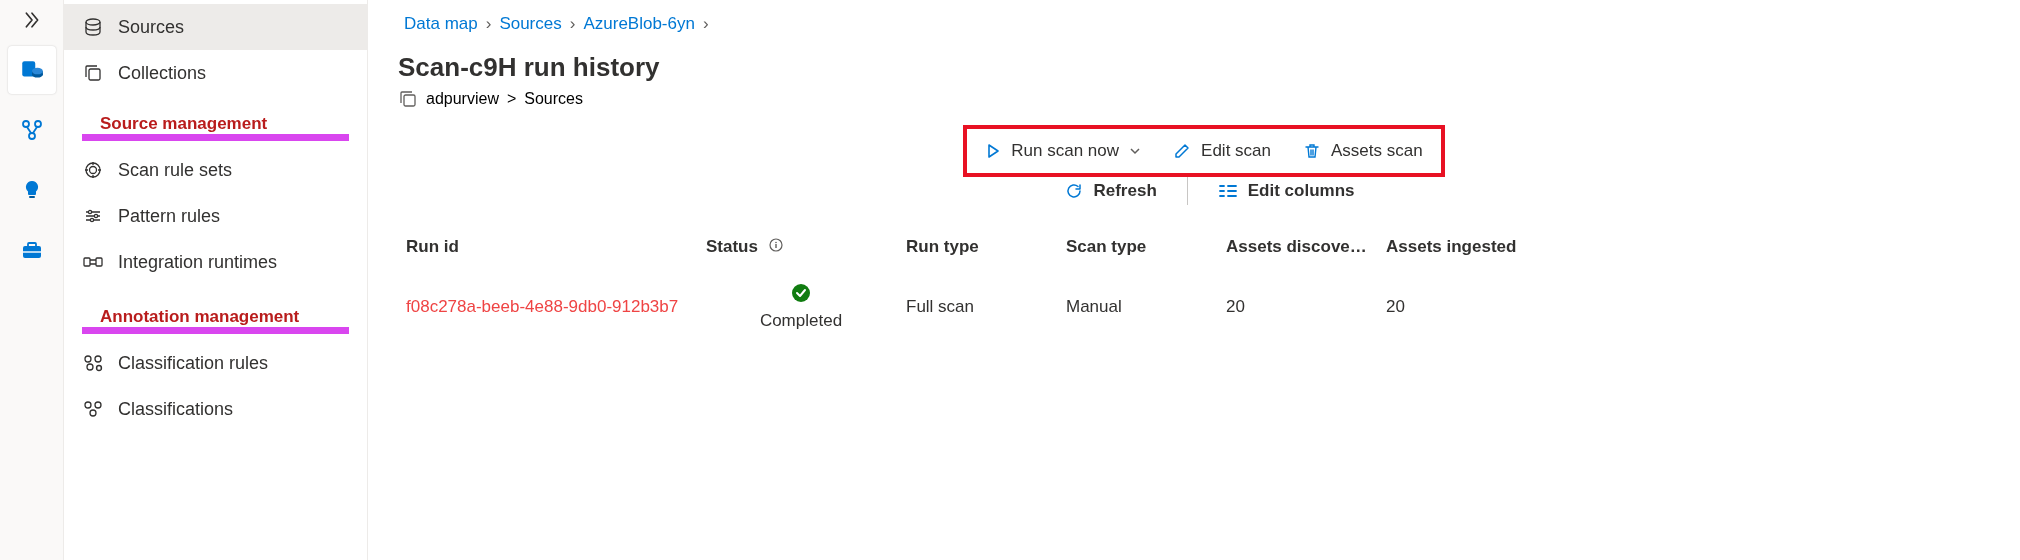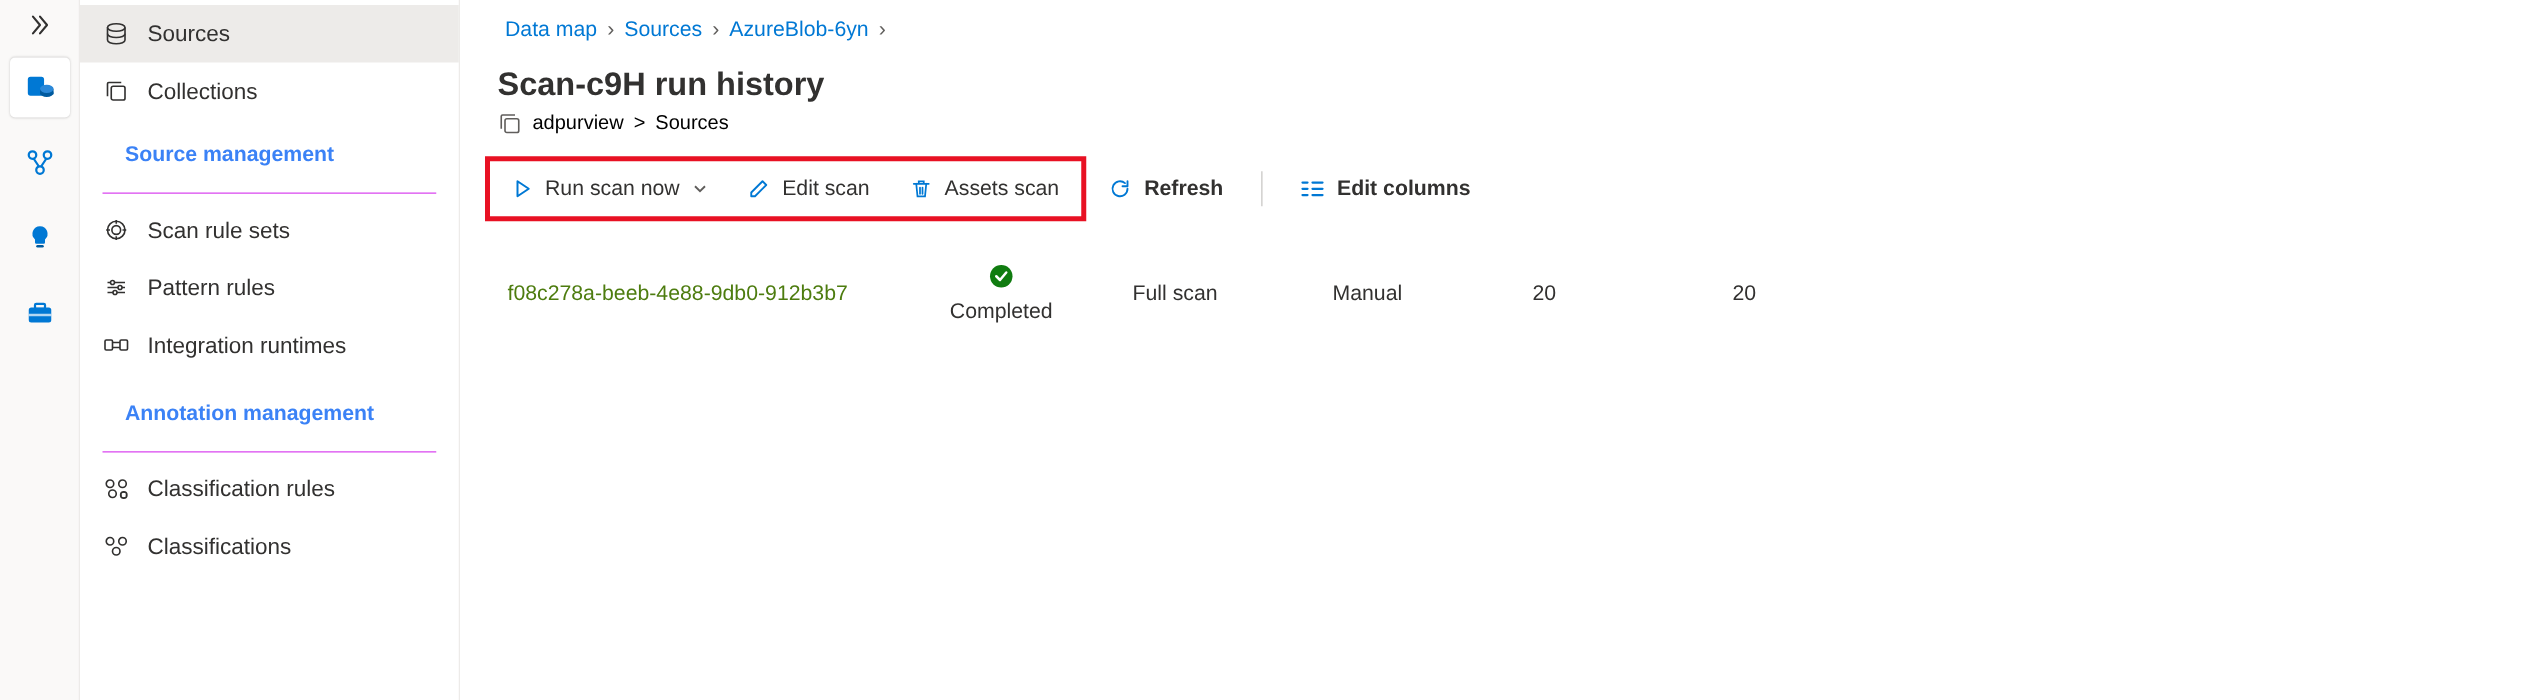--- a/index.html
+++ b/index.html
@@ -69,23 +69,23 @@
       width: 22px;
       height: 22px;
       display: flex;
       align-items: center;
       justify-content: center;
       color: #323130;
     }
     .sidebar .section-header {
       font-weight: 600;
       font-size: 17px;
-      padding: 18px 18px 20px;
-      color: #3b82f6;
-      border-bottom: 1px solid #d946ef;
+      padding: 18px 18px 0;
+      color: #b91c1c;
+      border-bottom: 7px solid #d946ef;
       margin: 0 18px 6px;
     }
     .sidebar .section-header:first-of-type {
     }
     .sb-section {
       padding-bottom: 4px;
     }
     
     .main {
       flex: 1;
@@ -122,20 +122,21 @@
       gap: 8px;
       color: #000000;
       font-size: 16px;
     }
     
     .toolbar-row {
       display: flex;
       align-items: center;
       margin: 10px 0 0 0;
       padding-left: 20px;
+      flex-direction: column;
     }
     .highlight-box {
       border: 4px solid #e81123;
       padding: 8px 12px;
       display: flex;
       align-items: center;
       gap: 20px;
     }
     .tool-btn {
       display: inline-flex;
@@ -176,21 +177,21 @@
     }
     .tbody .row {
       display: grid;
       grid-template-columns: 300px 200px 160px 160px 160px 160px;
       padding: 14px 8px;
       font-size: 17px;
       color: #323130;
       align-items: center;
     }
     .cell { overflow: hidden; text-overflow: ellipsis; white-space: nowrap; padding-right: 10px;}
-    .runid a { color: #4d7c0f; text-decoration: none; text-align: center; }
+    .runid a { color: #ef4444; text-decoration: none; text-align: center; }
     .status-cell { display:flex; align-items:center; gap:8px;flex-direction:column; }
     .info-icon { color:#605e5c; display:inline-flex; margin-left:6px; }
     svg { display:block; }
   </style>
 </head>
 <body>
 
 <div class="icon-rail">
   <div class="collapse">
     <svg width="18" height="18" viewBox="0 0 16 16">
@@ -383,20 +384,37 @@
           <svg width="20" height="16" viewBox="0 0 20 16">
               <path d="M2 3h4M2 8h4M2 13h4M10 3h8M10 8h8M10 13h8" stroke="#0078d4" stroke-width="1.8" stroke-linecap="round"></path>
             </svg>
         </span>
         <span>Edit columns</span>
       </div>
     </div>
   </div>
 
   <div class="table">
+    <div class="thead">
+      <div class="cell">Run id</div>
+      <div class="cell">
+        <span>Status</span>
+        <span class="info-icon">
+          <svg width="14" height="14" viewBox="0 0 14 14">
+              <circle cx="7" cy="7" r="6" fill="none" stroke="#605e5c" stroke-width="1.2"></circle>
+              <circle cx="7" cy="4.5" r="0.8" fill="#605e5c"></circle>
+              <rect x="6.3" y="6" width="1.4" height="4" fill="#605e5c"></rect>
+            </svg>
+        </span>
+      </div>
+      <div class="cell">Run type</div>
+      <div class="cell">Scan type</div>
+      <div class="cell">Assets discove…</div>
+      <div class="cell">Assets ingested</div>
+    </div>
     <div class="tbody">
       <div class="row">
         <div class="cell runid">
           <a>f08c278a-beeb-4e88-9db0-912b3b7</a>
         </div>
         <div class="cell status-cell">
           <span>
             <svg width="20" height="20" viewBox="0 0 20 20">
                 <circle cx="10" cy="10" r="9" fill="#107c10"></circle>
                 <path d="M6 10l3 3 5-6" fill="none" stroke="#fff" stroke-width="2" stroke-linecap="round" stroke-linejoin="round"></path>

